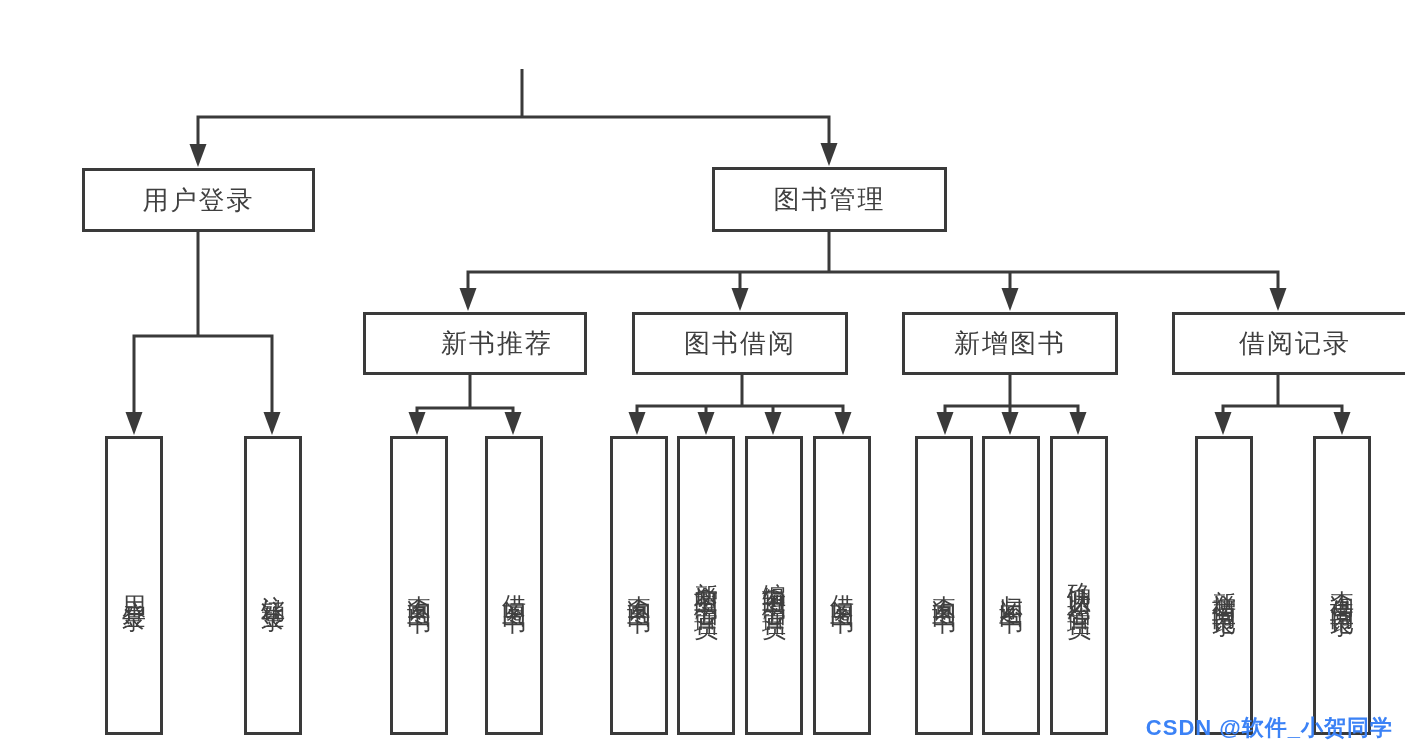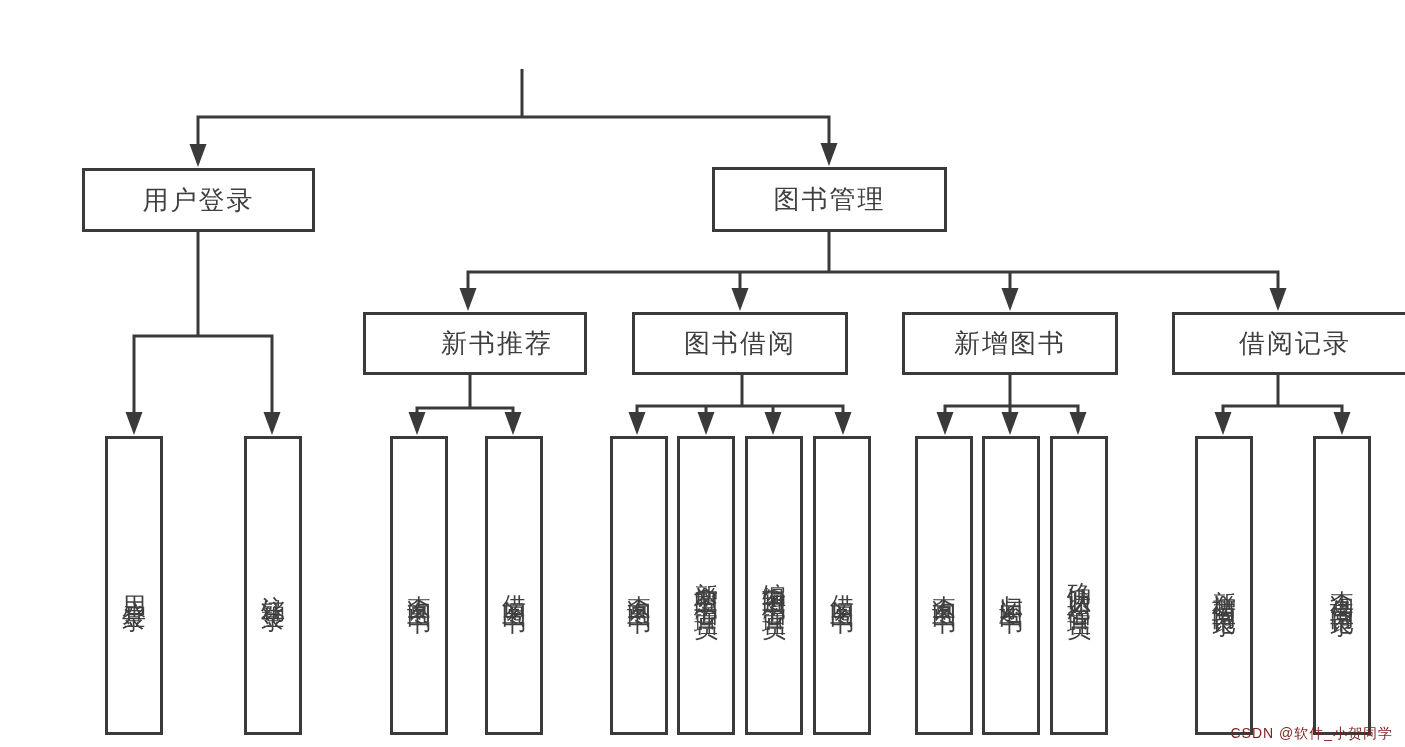--- a/index.html
+++ b/index.html
@@ -34,24 +34,25 @@
     font-size:24px;
     letter-spacing:5px;
     line-height:1;
     color:#3f3f3f;
     white-space:nowrap;
   }
   .watermark{
     position:absolute;
     right:12px;
     bottom:4px;
-    font-size:14px;
-    color:#7f1d1d;
+    font-size:22px;
+    color:#3b82f6;
     letter-spacing:1px;
     white-space:nowrap;
+    font-weight:bold;
   }
 </style>
 </head>
 <body>
 
 <div class="canvas">
 
   <svg class="connectors" viewBox="0 0 1405 747" xmlns="http://www.w3.org/2000/svg">
     <g stroke="#3a3a3a" stroke-width="3" fill="none">
       <path d="M522 69 V117 M196.5 117 H830.5 M198 117 V146 M829 117 V145"></path>

